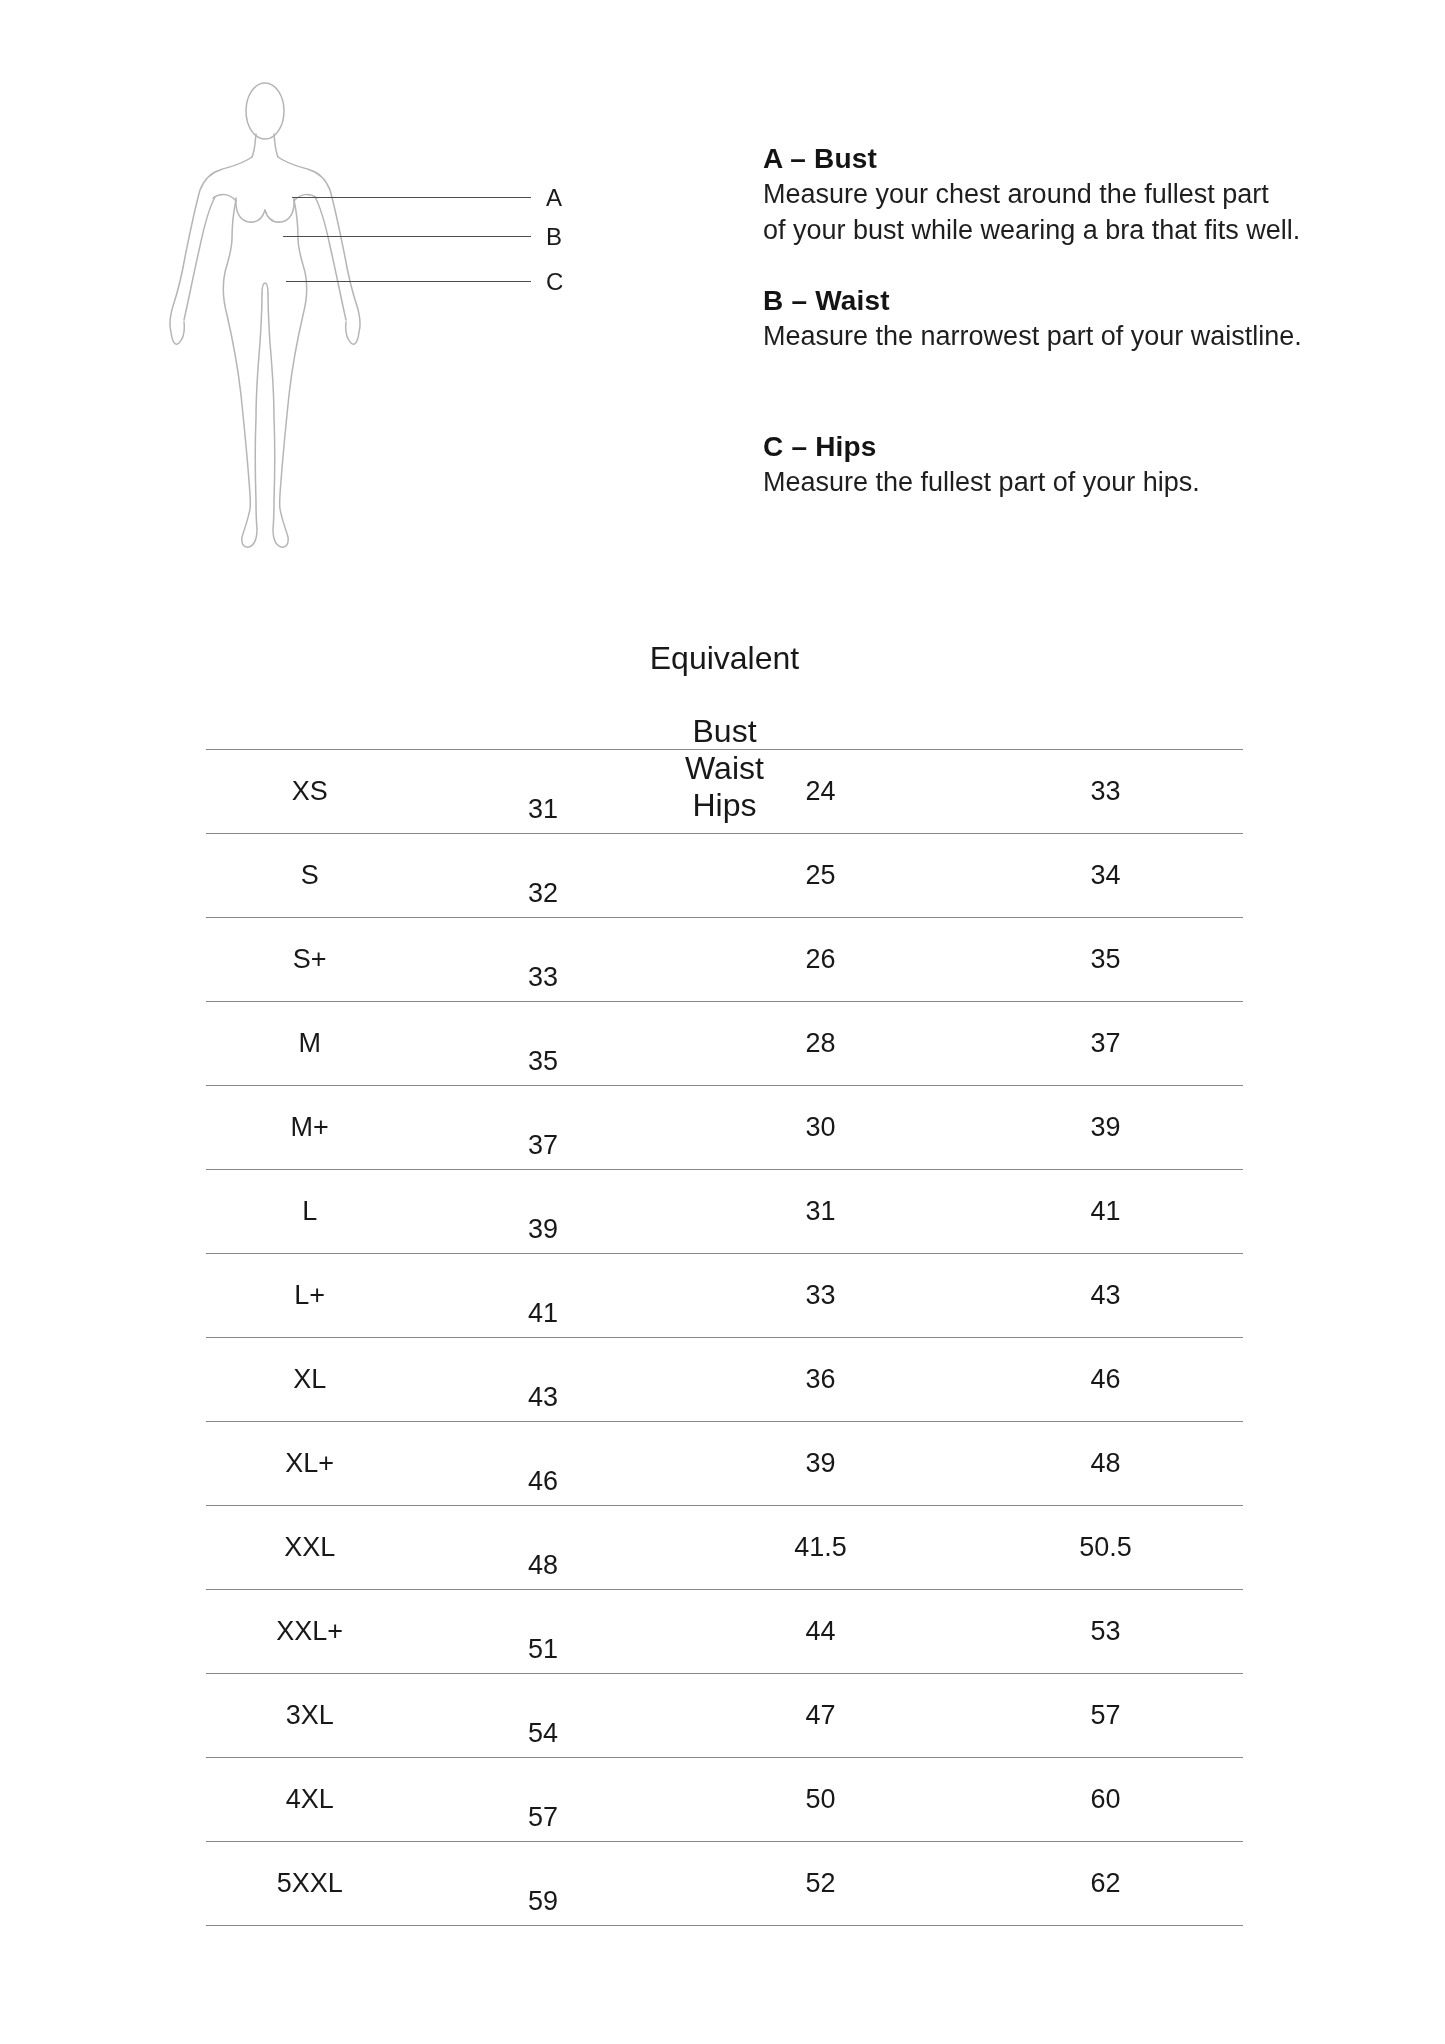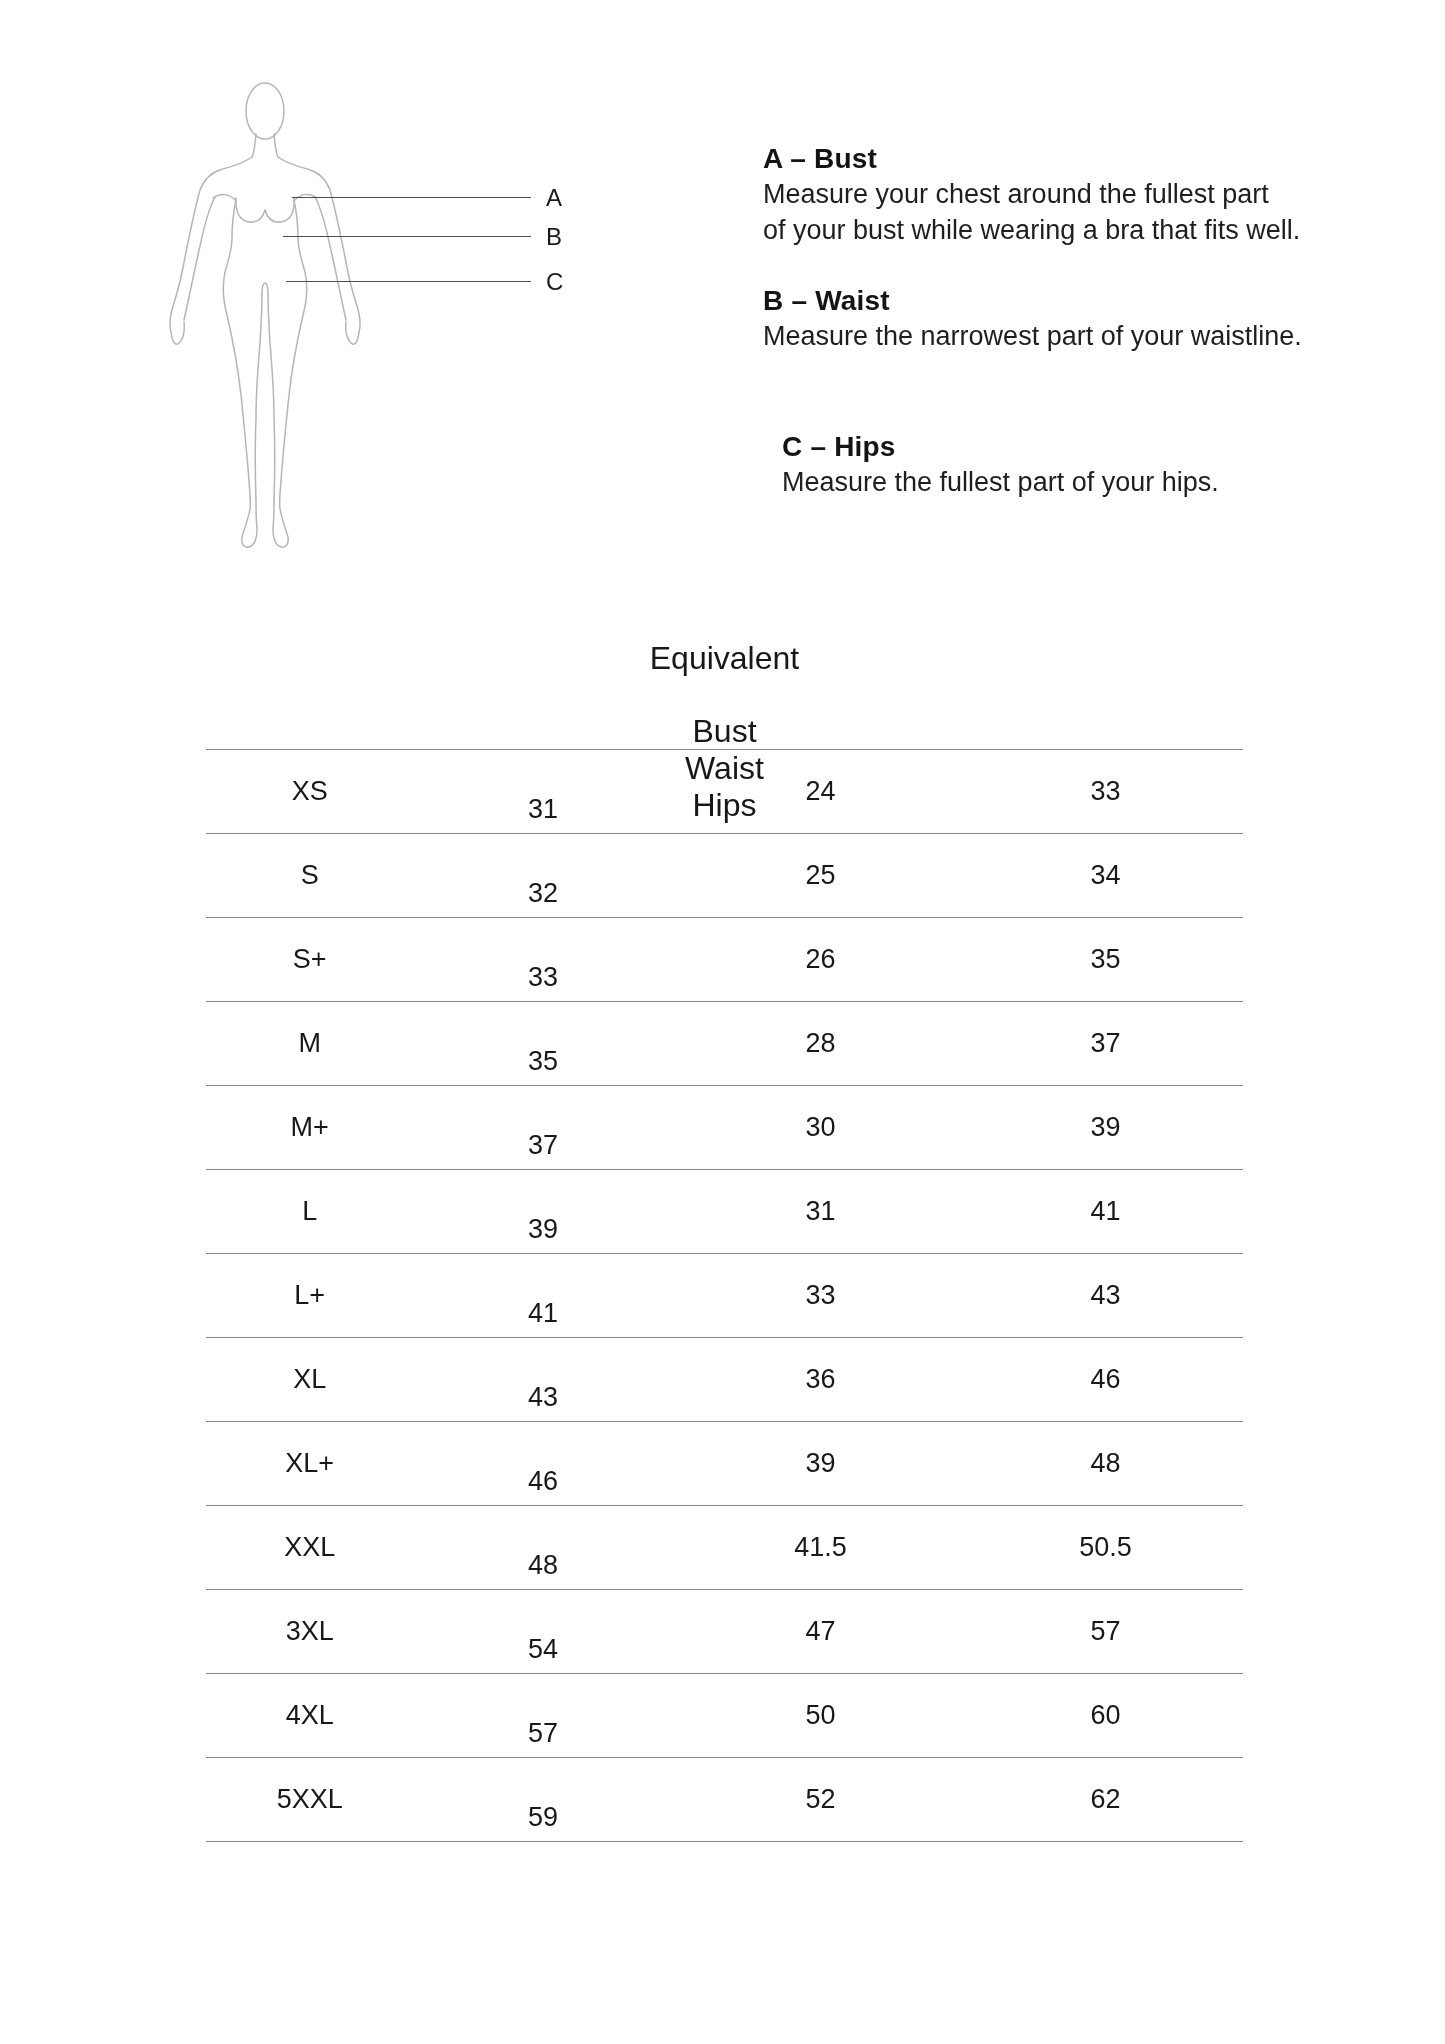--- a/index.html
+++ b/index.html
@@ -17,21 +17,21 @@
   .pline-c{left:286px;top:281px;width:245px;}
   .plabel{position:absolute;font-size:24px;line-height:28px;color:#1a1a1a;}
   .plabel-a{left:546px;top:184px;}
   .plabel-b{left:546px;top:223px;}
   .plabel-c{left:546px;top:268px;}
   
   .guide{position:absolute;left:763px;top:142px;}
   .ghead{font-size:28px;font-weight:700;line-height:34px;letter-spacing:.2px;color:#141414;}
   .gline{font-size:27px;line-height:36px;color:#1e1e1e;}
   .gsec-b{margin-top:36px;}
-  .gsec-c{margin-top:76px;margin-left:19px;}
+  .gsec-c{margin-top:76px;}
   
   .size-table{position:absolute;left:206px;top:640px;width:1037px;color:#181818;}
   .trow{display:flex;align-items:center;height:84px;box-sizing:border-box;
         border-bottom:1.5px solid #878787;font-size:27px;}
   .trow.thead{height:110px;font-size:32px;flex-direction:column;}
   .cell{text-align:center;}
   .c0{width:20%;}.c1{width:25%;margin-top:36px;}.c2{width:28.5%;}.c3{width:26.5%;}
 </style>
 </head>
 <body>
@@ -139,20 +139,26 @@
       <div class="cell c2">39</div>
       <div class="cell c3">48</div>
     </div>
     <div class="trow">
       <div class="cell c0">XXL</div>
       <div class="cell c1">48</div>
       <div class="cell c2">41.5</div>
       <div class="cell c3">50.5</div>
     </div>
     <div class="trow">
+      <div class="cell c0">XXL+</div>
+      <div class="cell c1">51</div>
+      <div class="cell c2">44</div>
+      <div class="cell c3">53</div>
+    </div>
+    <div class="trow">
       <div class="cell c0">3XL</div>
       <div class="cell c1">54</div>
       <div class="cell c2">47</div>
       <div class="cell c3">57</div>
     </div>
     <div class="trow">
       <div class="cell c0">4XL</div>
       <div class="cell c1">57</div>
       <div class="cell c2">50</div>
       <div class="cell c3">60</div>

